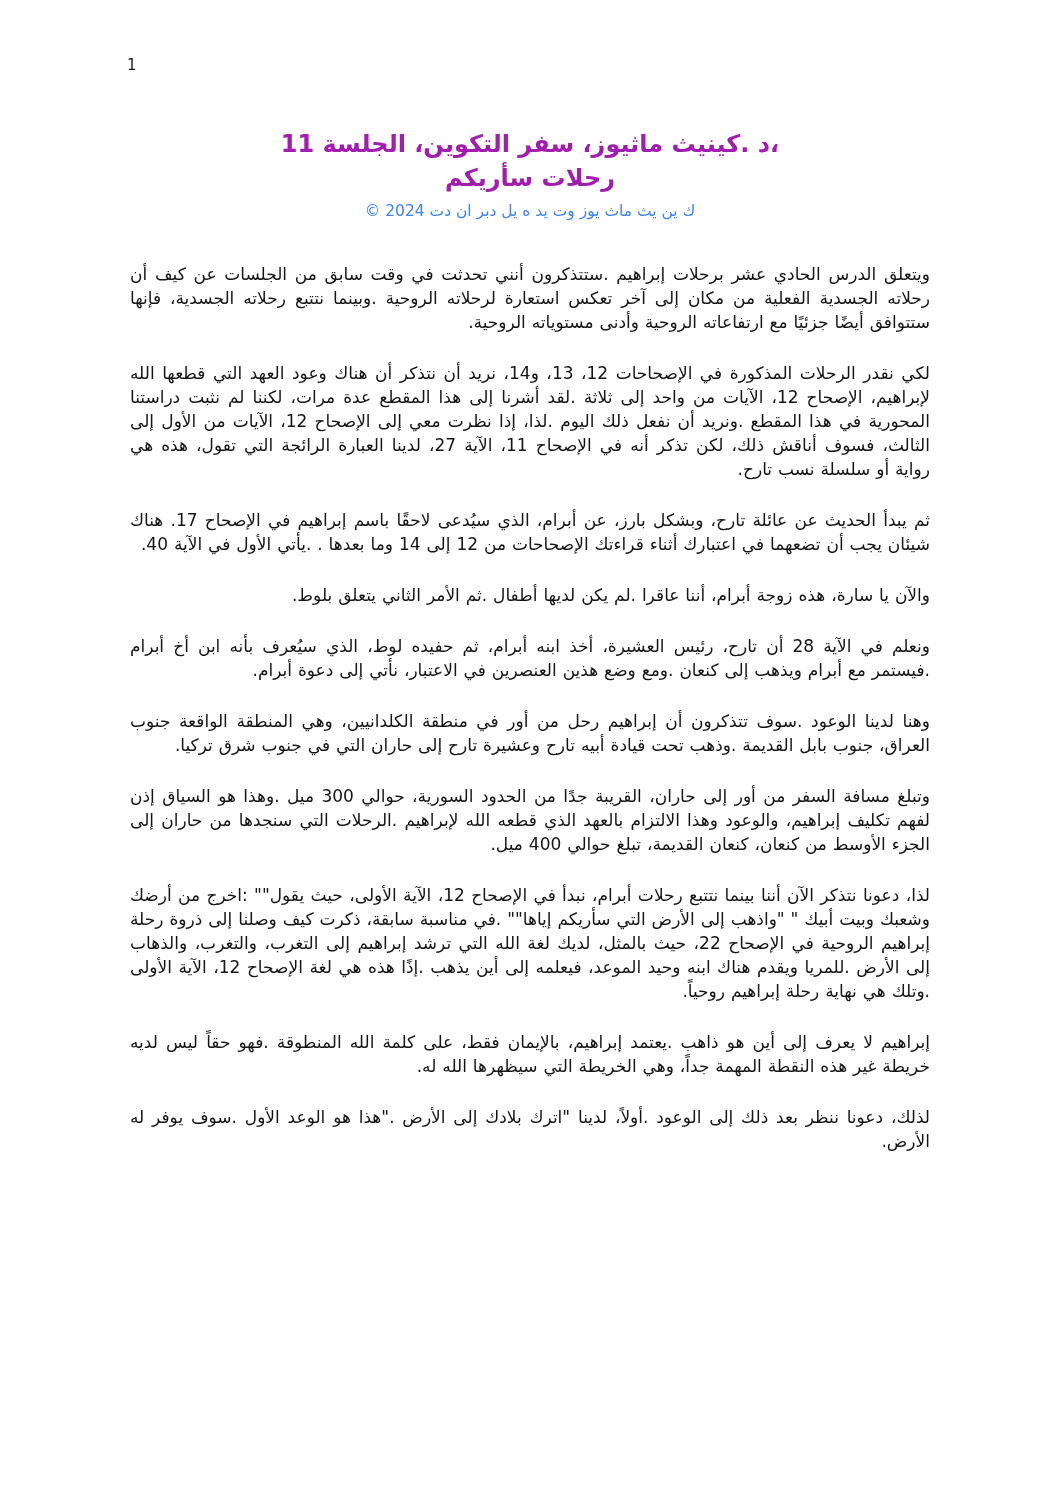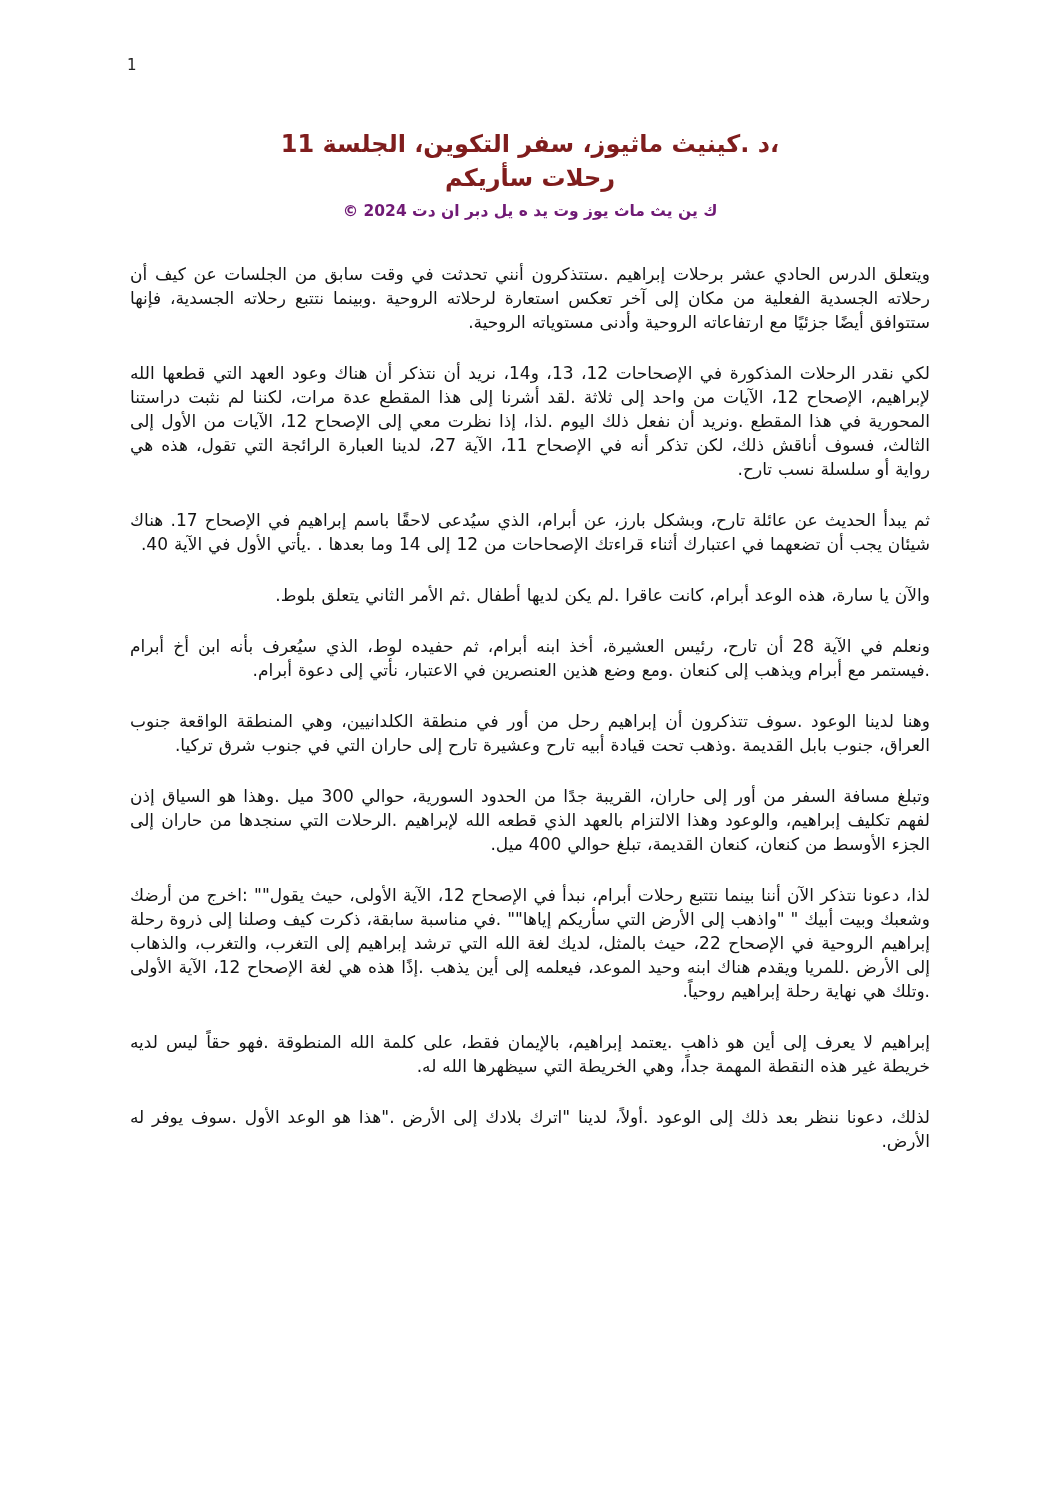--- a/index.html
+++ b/index.html
@@ -27,28 +27,27 @@
     top: 128px;
     left: 130px;
     right: 128px;
     direction: rtl;
   }
   .title {
     text-align: center;
     font-weight: bold;
     font-size: 24px;
     line-height: 1.4;
-    color: #7f1d1d;
+    color: #a21caf;
   }
   .copyright {
     text-align: center;
     font-size: 15.5px;
     margin-top: 7px;
-    color: #701a75;
-    font-weight: bold;
+    color: #3b82f6;
   }
   .body-text {
     margin-top: 42px;
   }
   .body-text p {
     font-size: 17px;
     line-height: 24px;
     text-align: justify;
     margin-bottom: 27px;
     word-spacing: 0.5px;
@@ -67,21 +66,21 @@
       <div>،د .كينيث ماثيوز، سفر التكوين، الجلسة 11</div>
       <div>رحلات سأريكم</div>
     </div>
 
     <div class="copyright">ك ين يث ماث يوز وت يد ه يل دبر ان دت 2024 ©</div>
 
     <div class="body-text">
       <p>ويتعلق الدرس الحادي عشر برحلات إبراهيم .ستتذكرون أنني تحدثت في وقت سابق من الجلسات عن كيف أن رحلاته الجسدية الفعلية من مكان إلى آخر تعكس استعارة لرحلاته الروحية .وبينما نتتبع رحلاته الجسدية، فإنها ستتوافق أيضًا جزئيًا مع ارتفاعاته الروحية وأدنى مستوياته الروحية.</p>
       <p>لكي نقدر الرحلات المذكورة في الإصحاحات 12، 13، و14، نريد أن نتذكر أن هناك وعود العهد التي قطعها الله لإبراهيم، الإصحاح 12، الآيات من واحد إلى ثلاثة .لقد أشرنا إلى هذا المقطع عدة مرات، لكننا لم نثبت دراستنا المحورية في هذا المقطع .ونريد أن نفعل ذلك اليوم .لذا، إذا نظرت معي إلى الإصحاح 12، الآيات من الأول إلى الثالث، فسوف أناقش ذلك، لكن تذكر أنه في الإصحاح 11، الآية 27، لدينا العبارة الرائجة التي تقول، هذه هي رواية أو سلسلة نسب تارح.</p>
       <p>ثم يبدأ الحديث عن عائلة تارح، وبشكل بارز، عن أبرام، الذي سيُدعى لاحقًا باسم إبراهيم في الإصحاح 17. هناك شيئان يجب أن تضعهما في اعتبارك أثناء قراءتك الإصحاحات من 12 إلى 14 وما بعدها . .يأتي الأول في الآية 40.</p>
-      <p>والآن يا سارة، هذه الوعد أبرام، كانت عاقرا .لم يكن لديها أطفال .ثم الأمر الثاني يتعلق بلوط.</p>
+      <p>والآن يا سارة، هذه زوجة أبرام، أننا عاقرا .لم يكن لديها أطفال .ثم الأمر الثاني يتعلق بلوط.</p>
       <p>ونعلم في الآية 28 أن تارح، رئيس العشيرة، أخذ ابنه أبرام، ثم حفيده لوط، الذي سيُعرف بأنه ابن أخ أبرام .فيستمر مع أبرام ويذهب إلى كنعان .ومع وضع هذين العنصرين في الاعتبار، نأتي إلى دعوة أبرام.</p>
       <p>وهنا لدينا الوعود .سوف تتذكرون أن إبراهيم رحل من أور في منطقة الكلدانيين، وهي المنطقة الواقعة جنوب العراق، جنوب بابل القديمة .وذهب تحت قيادة أبيه تارح وعشيرة تارح إلى حاران التي في جنوب شرق تركيا.</p>
       <p>وتبلغ مسافة السفر من أور إلى حاران، القريبة جدًا من الحدود السورية، حوالي 300 ميل .وهذا هو السياق إذن لفهم تكليف إبراهيم، والوعود وهذا الالتزام بالعهد الذي قطعه الله لإبراهيم .الرحلات التي سنجدها من حاران إلى الجزء الأوسط من كنعان، كنعان القديمة، تبلغ حوالي 400 ميل.</p>
       <p>لذا، دعونا نتذكر الآن أننا بينما نتتبع رحلات أبرام، نبدأ في الإصحاح 12، الآية الأولى، حيث يقول"" :اخرج من أرضك وشعبك وبيت أبيك " "واذهب إلى الأرض التي سأريكم إياها"" .في مناسبة سابقة، ذكرت كيف وصلنا إلى ذروة رحلة إبراهيم الروحية في الإصحاح 22، حيث بالمثل، لديك لغة الله التي ترشد إبراهيم إلى التغرب، والتغرب، والذهاب إلى الأرض .للمريا ويقدم هناك ابنه وحيد الموعد، فيعلمه إلى أين يذهب .إذًا هذه هي لغة الإصحاح 12، الآية الأولى .وتلك هي نهاية رحلة إبراهيم روحياً.</p>
       <p>إبراهيم لا يعرف إلى أين هو ذاهب .يعتمد إبراهيم، بالإيمان فقط، على كلمة الله المنطوقة .فهو حقاً ليس لديه خريطة غير هذه النقطة المهمة جداً، وهي الخريطة التي سيظهرها الله له.</p>
       <p>لذلك، دعونا ننظر بعد ذلك إلى الوعود .أولاً، لدينا "اترك بلادك إلى الأرض ."هذا هو الوعد الأول .سوف يوفر له الأرض.</p>
     </div>
 
   </div>
 

